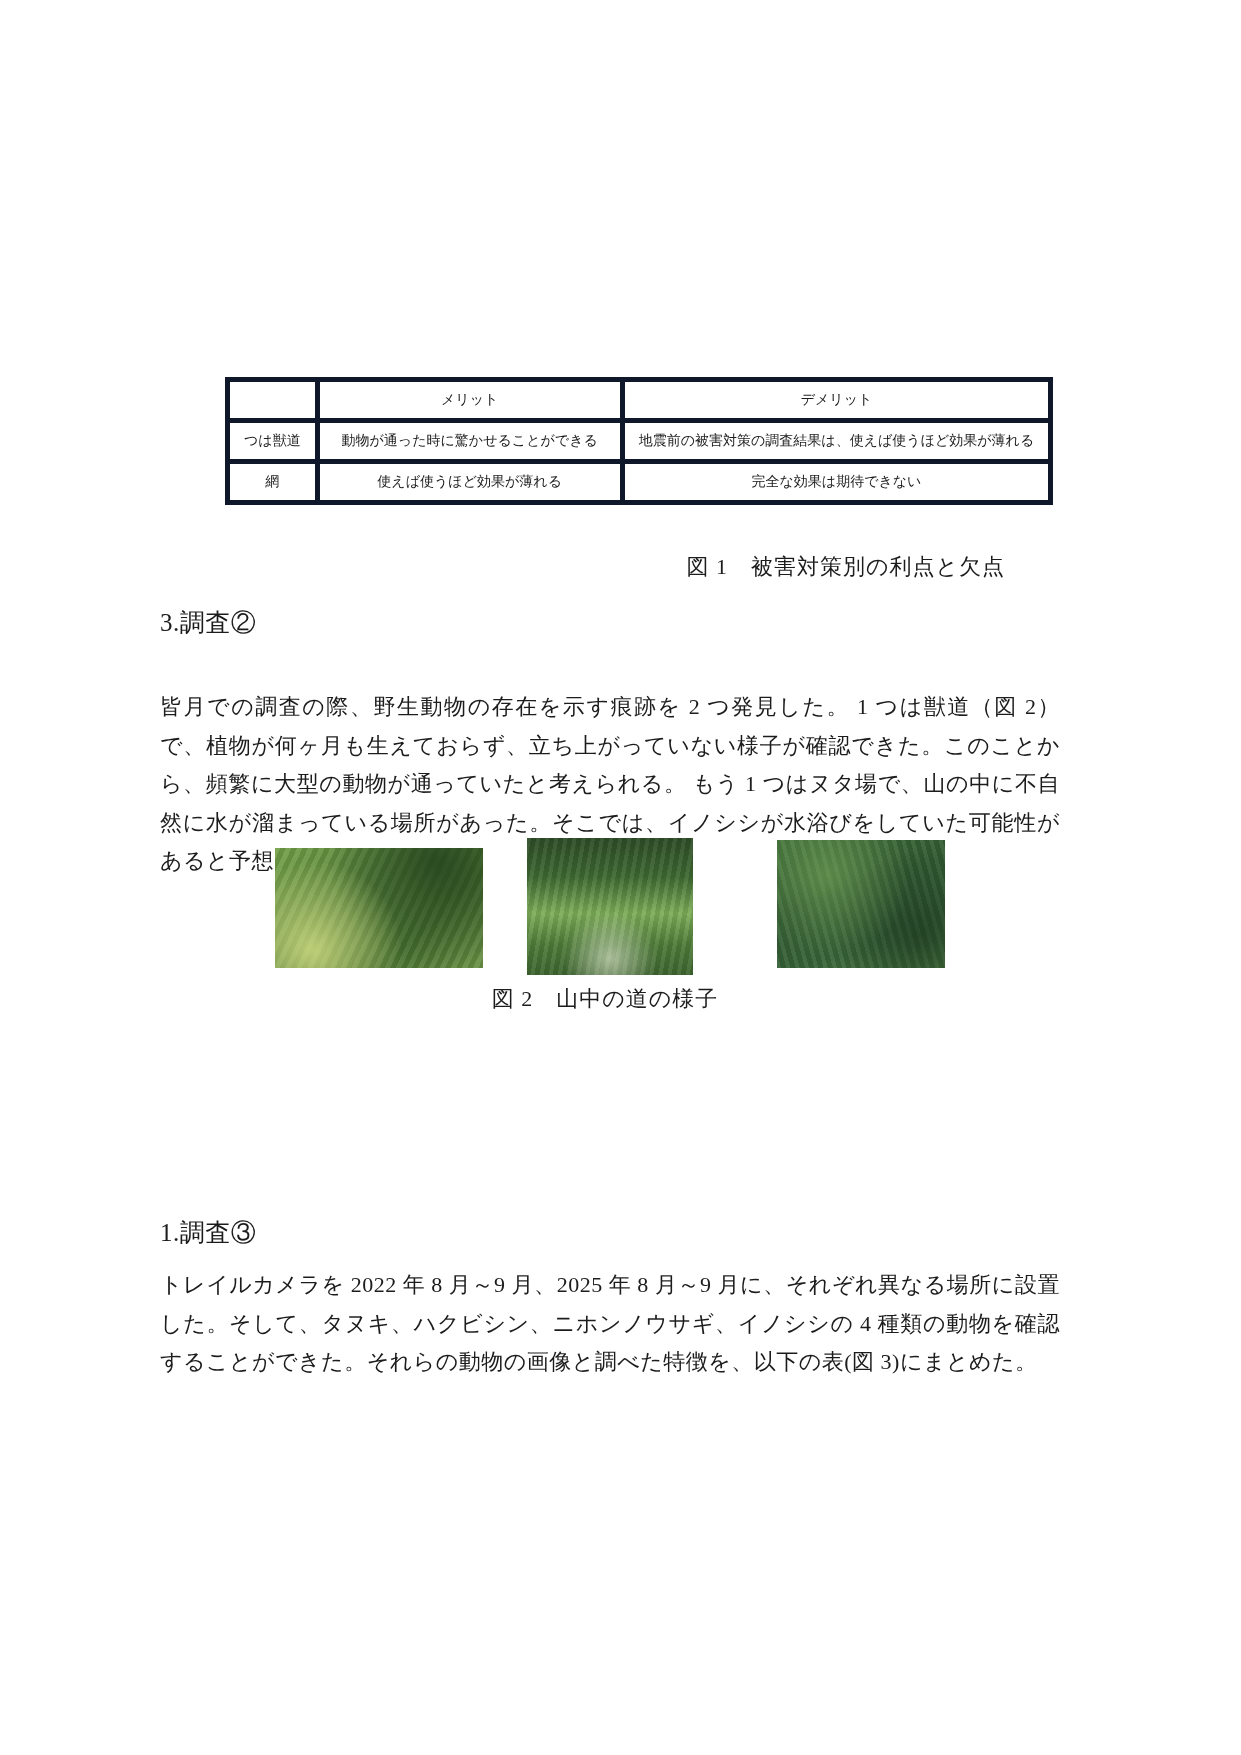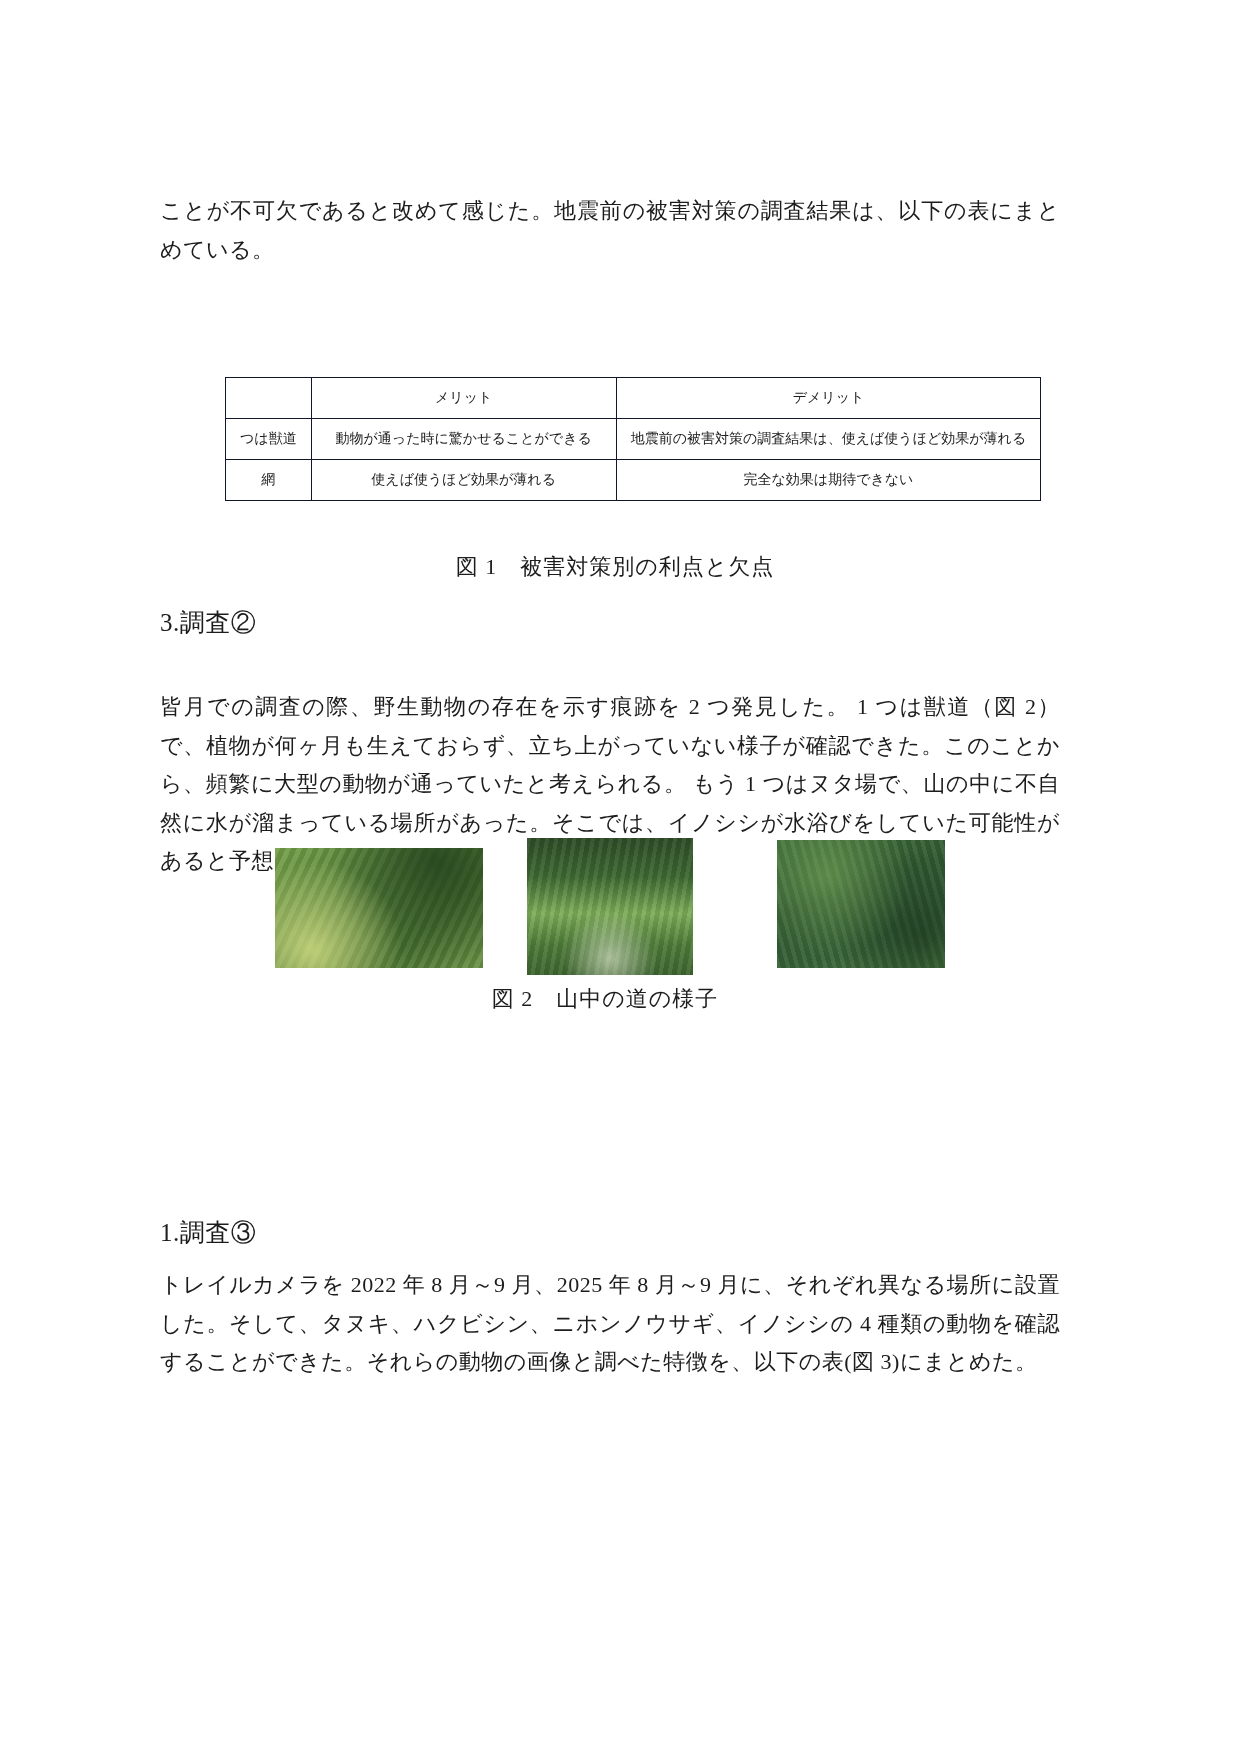--- a/index.html
+++ b/index.html
@@ -20,21 +20,21 @@
   .caption {
     position:absolute; margin:0; text-align:center;
     font-size:22px; letter-spacing:1px;
   }
   table.t1 {
     position:absolute; left:225px; top:377px;
     border-collapse:collapse; table-layout:fixed;
     font-size:14px; color:#1c1c1c;
   }
   table.t1 td {
-    border:1px solid #0f172a; text-align:center; vertical-align:middle;
+    border:5px solid #0f172a; text-align:center; vertical-align:middle;
     height:41px; padding:0 14px; box-sizing:border-box;
     white-space:nowrap; overflow:hidden;
   }
   .photo { position:absolute; }
   #photo1 {
     left:275px; top:848px; width:208px; height:120px;
     background:
       radial-gradient(circle at 18% 85%, rgba(225,233,140,0.75) 0%, rgba(225,233,140,0) 45%),
       radial-gradient(circle at 78% 12%, rgba(35,66,28,0.85) 0%, rgba(35,66,28,0) 55%),
       repeating-linear-gradient(115deg, rgba(255,255,255,0.07) 0 5px, rgba(10,30,10,0.10) 5px 10px),
@@ -54,21 +54,20 @@
       radial-gradient(circle at 85% 75%, rgba(20,45,25,0.6) 0%, rgba(20,45,25,0) 50%),
       repeating-linear-gradient(75deg, rgba(255,255,255,0.05) 0 4px, rgba(5,25,10,0.12) 4px 9px),
       linear-gradient(160deg, #41703b 0%, #335c33 40%, #386339 70%, #4d7c41 100%);
   }
 </style>
 </head>
 <body>
 
 <div class="page">
 
-  <p class="body-text" style="top:192px;">ことが不可欠であると改めて感じた。地震前の被害対策の調査結果は、以下の表にまとめている。</p>
 
   <table class="t1">
     <colgroup>
       <col style="width:75px">
         <col style="width:305px">
         <col style="width:400px">
     </colgroup>
     <tbody>
       <tr>
         <td></td>
@@ -81,21 +80,21 @@
         <td>地震前の被害対策の調査結果は、使えば使うほど効果が薄れる</td>
       </tr>
       <tr>
         <td>網</td>
         <td>使えば使うほど効果が薄れる</td>
         <td>完全な効果は期待できない</td>
       </tr>
     </tbody>
   </table>
 
-  <p class="caption" style="top:552px; left:225px; width:780px;">図 1　被害対策別の利点と欠点</p>
+  <p class="caption" style="top:552px; left:225px; width:780px;text-align:right;">図 1　被害対策別の利点と欠点</p>
 
   <h2 class="sec-heading" style="top:606px;">3.調査②</h2>
 
   <p class="body-text" style="top:688px;">皆月での調査の際、野生動物の存在を示す痕跡を 2 つ発見した。 1 つは獣道（図 2）で、植物が何ヶ月も生えておらず、立ち上がっていない様子が確認できた。このことから、頻繁に大型の動物が通っていたと考えられる。 もう 1 つはヌタ場で、山の中に不自然に水が溜まっている場所があった。そこでは、イノシシが水浴びをしていた可能性があると予想できる。</p>
 
   <div class="photo" id="photo1"></div>
   <div class="photo" id="photo2"></div>
   <div class="photo" id="photo3"></div>
 
   <p class="caption" style="top:984px; left:270px; width:670px;">図 2　山中の道の様子</p>

